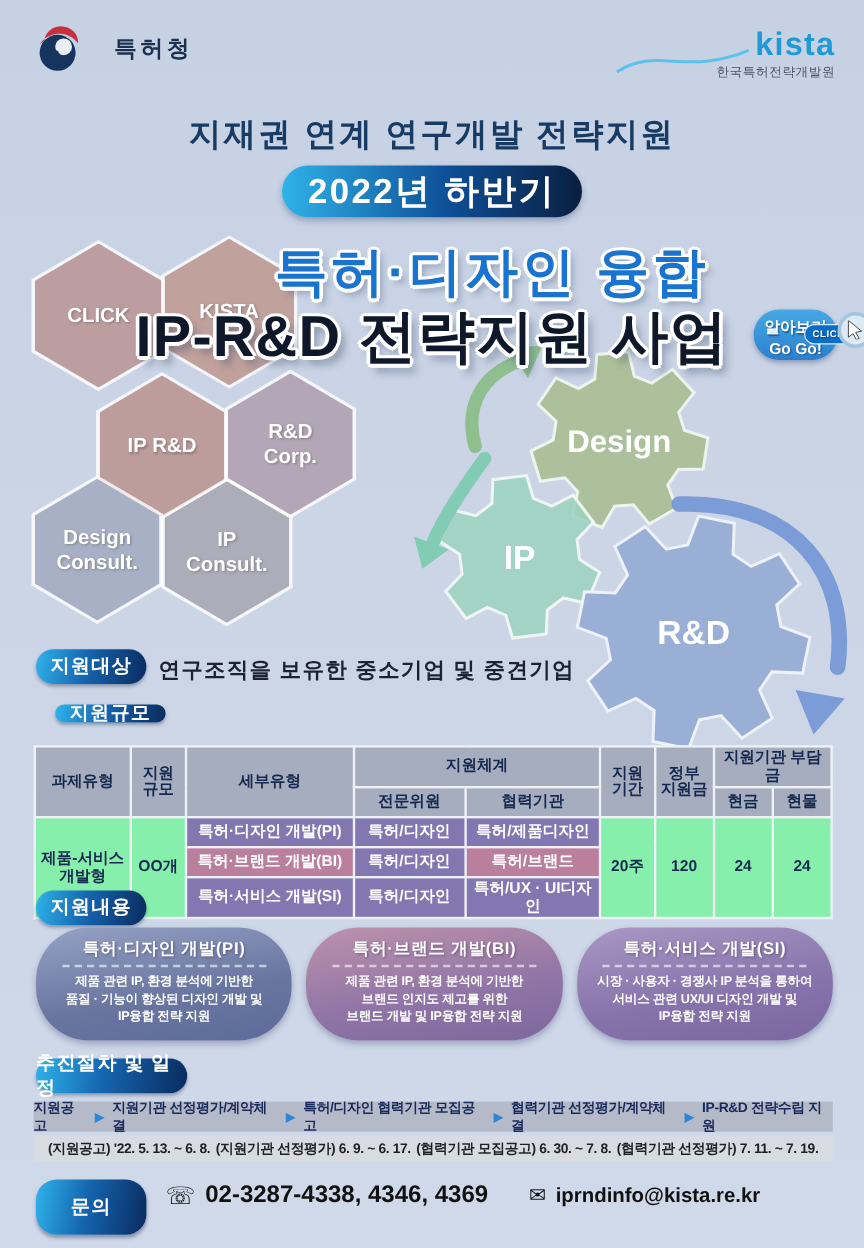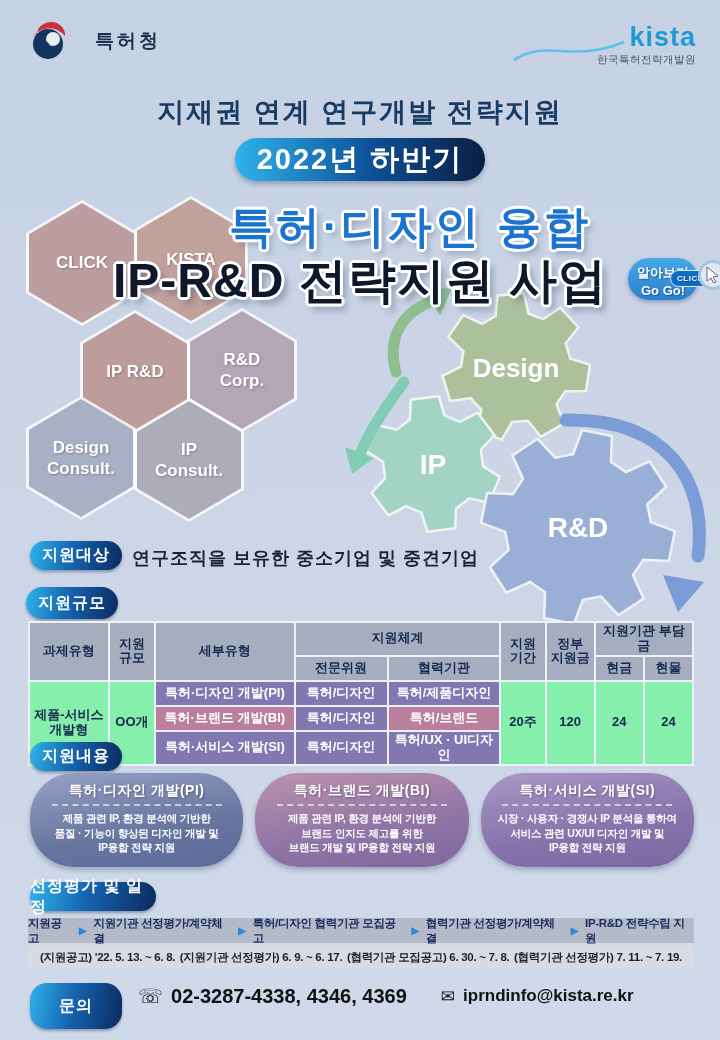--- a/index.html
+++ b/index.html
@@ -60,21 +60,21 @@
 
   
   .art{left:0;top:0;z-index:1;pointer-events:none;}
   .gear-label{font-weight:bold;fill:#ffffff;font-family:"Liberation Sans",sans-serif;}
 
   
   .pill{background:linear-gradient(100deg,var(--accent_cyan,#2fb3ea) 0%,#1565b0 45%,var(--accent_navy,#0a2b5e) 100%);
         color:#fff;font-weight:bold;font-size:16px;display:flex;align-items:center;justify-content:center;
         border-radius:16px;box-shadow:0 2px 3px rgba(10,30,70,.35);z-index:6;letter-spacing:1px;}
   .p-target{left:30px;top:541px;width:92px;height:29px;}
-  .p-scale {left:26px;top:587px;width:92px;height:32px;}
+  .p-scale {left:46px;top:587px;width:92px;height:15px;border-radius:14px;}
   .p-content{left:30px;top:742px;width:92px;height:29px;}
   .p-sched{left:30px;top:882px;width:126px;height:29px;}
   .p-contact{left:30px;top:983px;width:92px;height:46px;border-radius:17px;}
 
   .target-text{left:132px;top:546px;font-size:18px;font-weight:bold;color:#1c2133;z-index:6;letter-spacing:1px;}
 
   
   .tbl{left:28px;top:621px;width:666px;border-collapse:collapse;z-index:6;position:absolute;
        font-size:13px;font-weight:bold;color:#15294e;text-align:center;}
   .tbl td{border:2px solid #eef1f6;background:#86efac;padding:1px 2px;height:21px;white-space:pre-line;line-height:1.15;}
@@ -263,21 +263,21 @@
   </div>
   <div class="card c3">
     <div class="ct">특허·서비스 개발(SI)</div>
     <div class="dash"></div>
     <div class="cb">시장 · 사용자 · 경쟁사 IP 분석을 통하여
 서비스 관련 UX/UI 디자인 개발 및
 IP융합 전략 지원</div>
   </div>
 </div>
 
-<div class="abs pill p-sched">선정평가 및 일정</div>
+<div class="abs pill p-sched">추진절차 및 일정</div>
 <div class="abs steps">
   <span>지원공고</span>
   <span class="sep">▶</span>
   <span>지원기관 선정평가/계약체결</span>
   <span class="sep">▶</span>
   <span>특허/디자인 협력기관 모집공고</span>
   <span class="sep">▶</span>
   <span>협력기관 선정평가/계약체결</span>
   <span class="sep">▶</span>
   <span>IP-R&amp;D 전략수립 지원</span>

